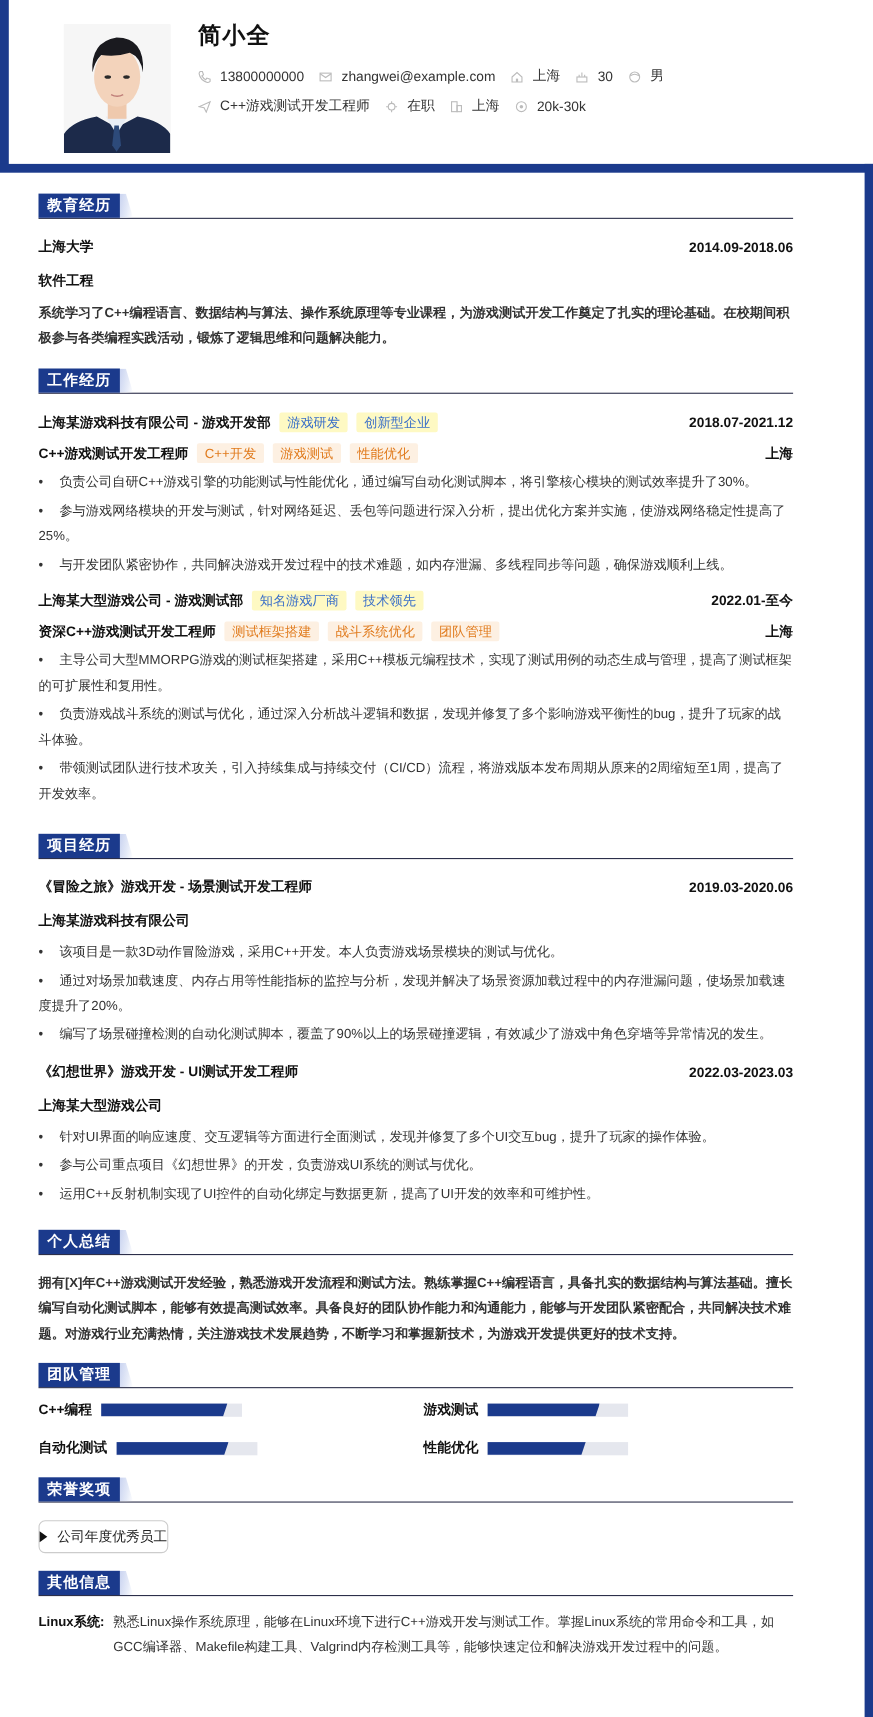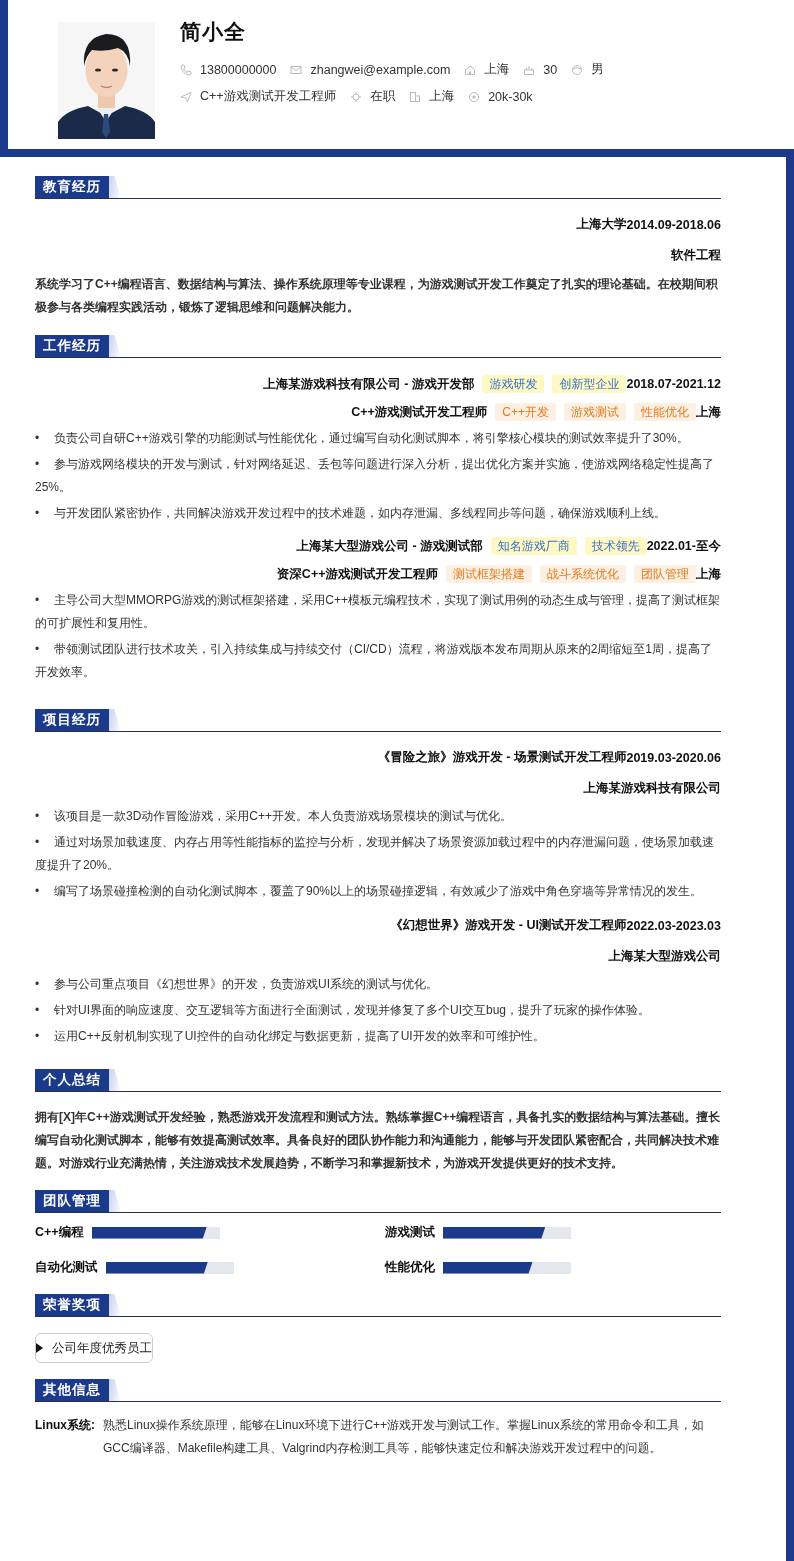--- a/index.html
+++ b/index.html
@@ -16,21 +16,21 @@
   .info-row.r2 { top: 88px; }
   .info-item { display: flex; align-items: center; margin-right: 14px; justify-content: center; }
   .info-icon { width: 12px; height: 12px; margin-right: 8px; color: #bbb; display: inline-flex; align-items: center; justify-content: center; }
   .info-icon svg { width: 12px; height: 12px; }
 
   .main { position: absolute; left: 35px; top: 176px; width: 686px; }
   .section { position: relative; }
   .sec-head { position: relative; height: 23px; border-bottom: 1.5px solid #2c2f4a; margin-bottom: 0; }
   .sec-title { position: absolute; left: 0; top: 0; height: 22px; padding: 0 8px; background: #1b3a8c; color: #fff; font-size: 13.5px; font-weight: bold; line-height: 22px; letter-spacing: 1px; }
   .sec-title::after { content: ""; position: absolute; right: -12px; top: 0; width: 12px; height: 22px; background: linear-gradient(100deg, #c9d3f0 0%, #e6ebf8 60%, rgba(255,255,255,0) 100%); clip-path: polygon(0 0, 45% 0, 100% 100%, 0 100%); }
-  .row { display: flex; justify-content: flex-end; align-items: center; font-size: 12.5px; font-weight: bold; color: #111; }
+  .row { display: flex; justify-content: space-between; align-items: center; font-size: 12.5px; font-weight: bold; color: #111; }
   .row-left { display: flex; align-items: center; }
   .tag { display: inline-block; font-size: 12px; font-weight: normal; padding: 0 7px; height: 18px; line-height: 18px; margin-left: 8px; border-radius: 2px; }
   .tag.blue { color: #3a6fc8; background: #fef9c3; }
   .tag.orange { color: #e07a1c; background: #fdf0e2; }
   .para { font-size: 12px; color: #333; line-height: 23px; font-weight: bold; }
   ul.bullets { list-style: none; }
   ul.bullets li { font-size: 12px; color: #333; line-height: 23px; position: relative; padding-left: 0; margin-bottom: 3px; }
   ul.bullets li .dot { display: inline-block; width: 19px; }
   .skills { display: grid; grid-template-columns: 350px 336px; row-gap: 18px; margin-top: 11px; }
   .skill { display: flex; align-items: center; font-size: 12.5px; color: #111; font-weight: bold; }
@@ -211,20 +211,21 @@
         <div class="row-left">
           <span>资深C++游戏测试开发工程师</span>
           <span class="tag orange">测试框架搭建</span>
           <span class="tag orange">战斗系统优化</span>
           <span class="tag orange">团队管理</span>
         </div>
         <span>上海</span>
       </div>
       <ul class="bullets" style="margin-top:6px;">
         <li><span class="dot">•</span><span>主导公司大型MMORPG游戏的测试框架搭建，采用C++模板元编程技术，实现了测试用例的动态生成与管理，提高了测试框架的可扩展性和复用性。</span></li>
+        <li><span class="dot">•</span><span>负责游戏战斗系统的测试与优化，通过深入分析战斗逻辑和数据，发现并修复了多个影响游戏平衡性的bug，提升了玩家的战斗体验。</span></li>
         <li><span class="dot">•</span><span>带领测试团队进行技术攻关，引入持续集成与持续交付（CI/CD）流程，将游戏版本发布周期从原来的2周缩短至1周，提高了开发效率。</span></li>
       </ul>
     </div>
   </div>
 
   <div class="section" style="margin-top:25px;">
     <div class="sec-head">
       <div class="sec-title">项目经历</div>
     </div>
 
@@ -245,22 +246,22 @@
 
     <div>
       <div class="row" style="margin-top:14px;">
         <span>《幻想世界》游戏开发 - UI测试开发工程师</span>
         <span>2022.03-2023.03</span>
       </div>
       <div class="row" style="margin-top:14px;">
         <span>上海某大型游戏公司</span>
       </div>
       <ul class="bullets" style="margin-top:8px;">
+        <li><span class="dot">•</span><span>针对UI界面的响应速度、交互逻辑等方面进行全面测试，发现并修复了多个UI交互bug，提升了玩家的操作体验。</span></li>
         <li><span class="dot">•</span><span>参与公司重点项目《幻想世界》的开发，负责游戏UI系统的测试与优化。</span></li>
-        <li><span class="dot">•</span><span>针对UI界面的响应速度、交互逻辑等方面进行全面测试，发现并修复了多个UI交互bug，提升了玩家的操作体验。</span></li>
         <li><span class="dot">•</span><span>运用C++反射机制实现了UI控件的自动化绑定与数据更新，提高了UI开发的效率和可维护性。</span></li>
       </ul>
     </div>
   </div>
 
   <div class="section" style="margin-top:21px;">
     <div class="sec-head">
       <div class="sec-title">个人总结</div>
     </div>
     <div class="para" style="margin-top:14px;">拥有[X]年C++游戏测试开发经验，熟悉游戏开发流程和测试方法。熟练掌握C++编程语言，具备扎实的数据结构与算法基础。擅长编写自动化测试脚本，能够有效提高测试效率。具备良好的团队协作能力和沟通能力，能够与开发团队紧密配合，共同解决技术难题。对游戏行业充满热情，关注游戏技术发展趋势，不断学习和掌握新技术，为游戏开发提供更好的技术支持。</div>

